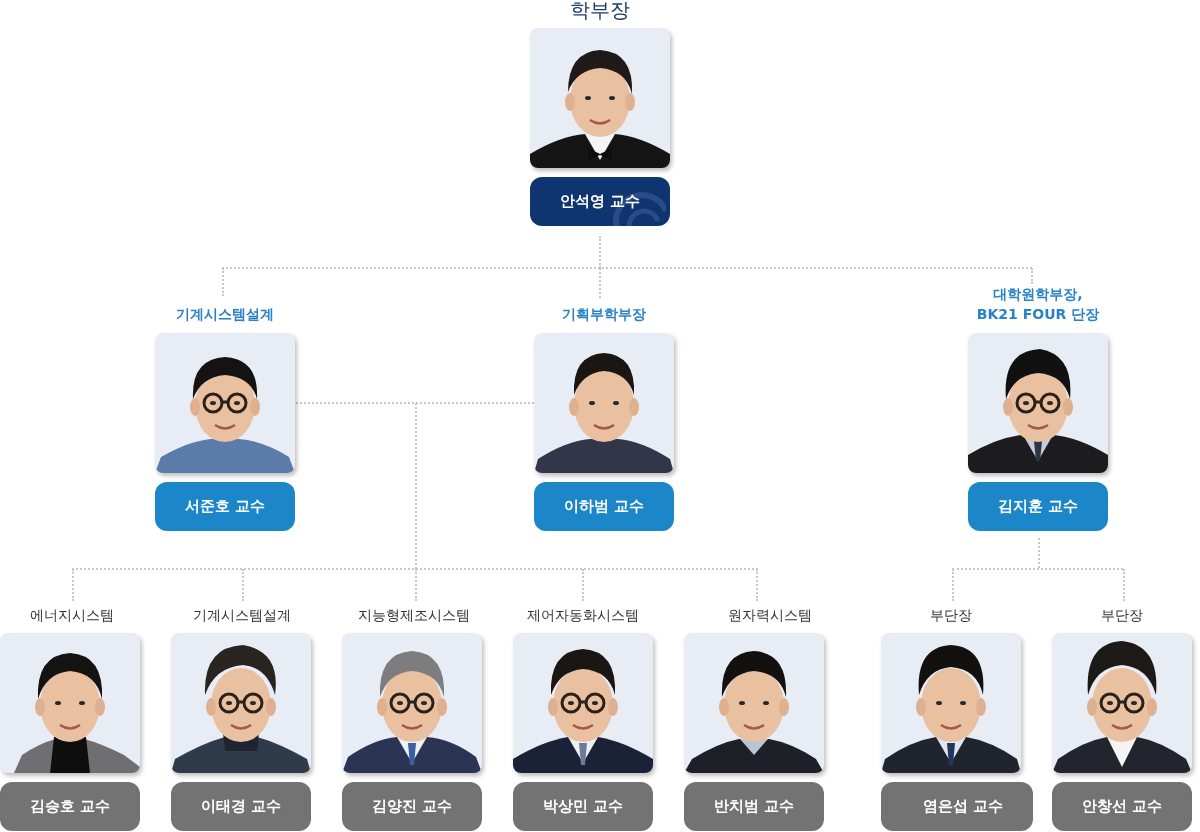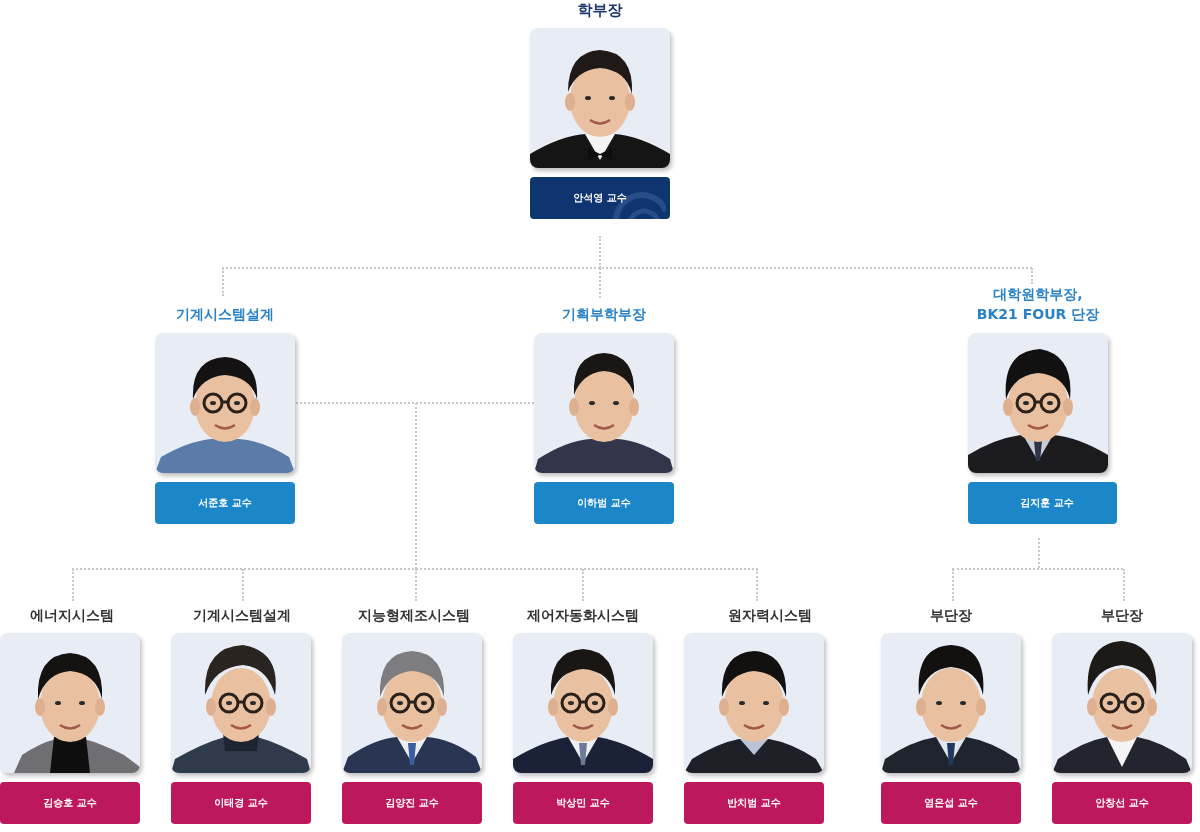--- a/index.html
+++ b/index.html
@@ -1,32 +1,32 @@
 <!DOCTYPE html>
 <html><head>
 <meta charset="utf-8">
 <style>
   html, body { margin: 0; padding: 0; background: #ffffff; }
   body { width: 1200px; height: 832px; position: relative; overflow: hidden;
          font-family: "DejaVu Sans", "Liberation Sans", sans-serif; }
-  .role { position: absolute; text-align: center; white-space: nowrap; line-height: 20px; font-weight: bold; }
-  .role.top { font-size: 15px; font-weight: bold; color: #1c3a6e; }
+  .role { position: absolute; text-align: center; white-space: nowrap; line-height: 20px; }
+  .role.top { font-size: 20px; font-weight: normal; color: #1c3a6e; }
   .role.mid { font-size: 14px; font-weight: bold; color: #2a82c6; }
   .role.bot { font-size: 14px; color: #333333; }
   .photo { position: absolute; width: 140px; height: 140px; border-radius: 8px;
            background: #e8ecf5; overflow: hidden;
            box-shadow: 2px 3px 4px rgba(0,0,0,0.25); }
   .photo svg { display: block; width: 100%; height: 100%; }
-  .namebtn { position: absolute; width: 140px; height: 42px; border-radius: 4px;
-             color: #ffffff; font-weight: bold; font-size: 10px;
+  .namebtn { position: absolute; width: 140px; height: 49px; border-radius: 12px;
+             color: #ffffff; font-weight: bold; font-size: 15px;
              display: flex; align-items: center; justify-content: center;
              cursor: pointer; overflow: hidden; }
   .namebtn.dean { background: #0f3570; }
   .namebtn.vice { background: #1b87c9; }
-  .namebtn.prof { background: #be185d; }
+  .namebtn.prof { background: #737373; }
   .namebtn span { position: relative; z-index: 2; }
   .emblem { position: absolute; right: 4px; top: 4px; width: 56px; height: 50px; z-index: 1; opacity: 0.35; }
   .hline { position: absolute; height: 0; border-top: 2px dotted #c8c8c8; }
   .vline { position: absolute; width: 0; border-left: 2px dotted #c8c8c8; }
 </style>
 </head>
 <body>
 
 <div>
 
@@ -128,21 +128,21 @@
     <div class="photo" style="left:968px; top:333px;">
       <svg viewBox="0 0 140 140">
         <path d="M0 140 L0 122 Q30 104 55 102 L85 102 Q110 104 140 122 L140 140 Z" fill="#1c1c1e"></path>
         <path d="M55 102 L70 128 L85 102 Z" fill="#c7ccd8"></path>
         <path d="M66 108 L74 108 L72 128 L68 128 Z" fill="#2d3446"></path>
         <use href="#face"></use>
         <use href="#glasses"></use>
         <path d="M38 66 Q34 18 72 16 Q106 22 102 66 Q96 42 70 40 Q46 42 38 66 Z" fill="#111111"></path>
       </svg>
     </div>
-    <div class="namebtn vice" style="left:968px; top:482px;padding-left:9px;">
+    <div class="namebtn vice" style="left:968px; top:482px;">
       <span>김지훈 교수</span>
     </div>
   </div>
 </div>
 
 <div>
   <div>
     <div class="role bot" style="left:0px; width:144px; top:605px;">에너지시스템</div>
     <div class="photo" style="left:0px; top:633px;">
       <svg viewBox="0 0 140 140">
@@ -228,21 +228,21 @@
     <div class="role bot" style="left:881px; width:140px; top:605px;">부단장</div>
     <div class="photo" style="left:881px; top:633px;">
       <svg viewBox="0 0 140 140">
         <path d="M0 140 L4 126 Q30 108 55 104 L85 104 Q110 108 136 126 L140 140 Z" fill="#20242f"></path>
         <path d="M55 104 L70 130 L85 104 Z" fill="#e2e6ee"></path>
         <path d="M66 110 L74 110 L72 132 L68 132 Z" fill="#22375e"></path>
         <use href="#face"></use>
         <path d="M38 62 Q34 14 70 12 Q106 14 102 62 Q96 36 70 34 Q46 36 38 62 Z" fill="#131110"></path>
       </svg>
     </div>
-    <div class="namebtn prof" style="left:881px; top:782px;">
+    <div class="namebtn prof" style="left:881px; top:782px;padding-left:12px;">
       <span>염은섭 교수</span>
     </div>
   </div>
 
   <div>
     <div class="role bot" style="left:1052px; width:140px; top:605px;">부단장</div>
     <div class="photo" style="left:1052px; top:633px;">
       <svg viewBox="0 0 140 140">
         <path d="M0 140 L6 126 Q32 108 55 104 L85 104 Q108 108 134 126 L140 140 Z" fill="#22252d"></path>
         <path d="M55 104 L70 134 L85 104 Z" fill="#f4f4f4"></path>

